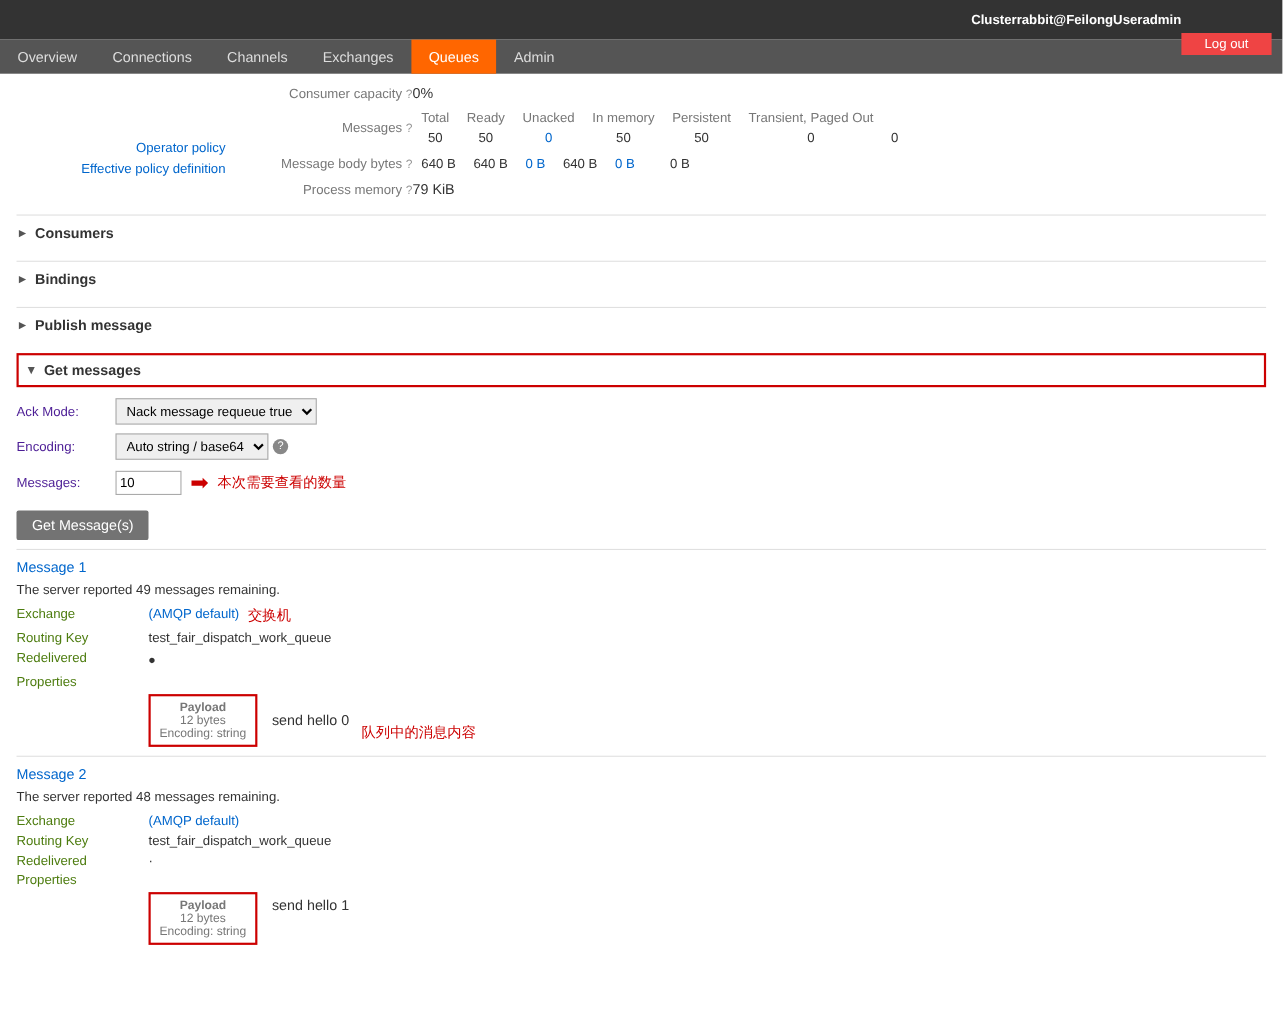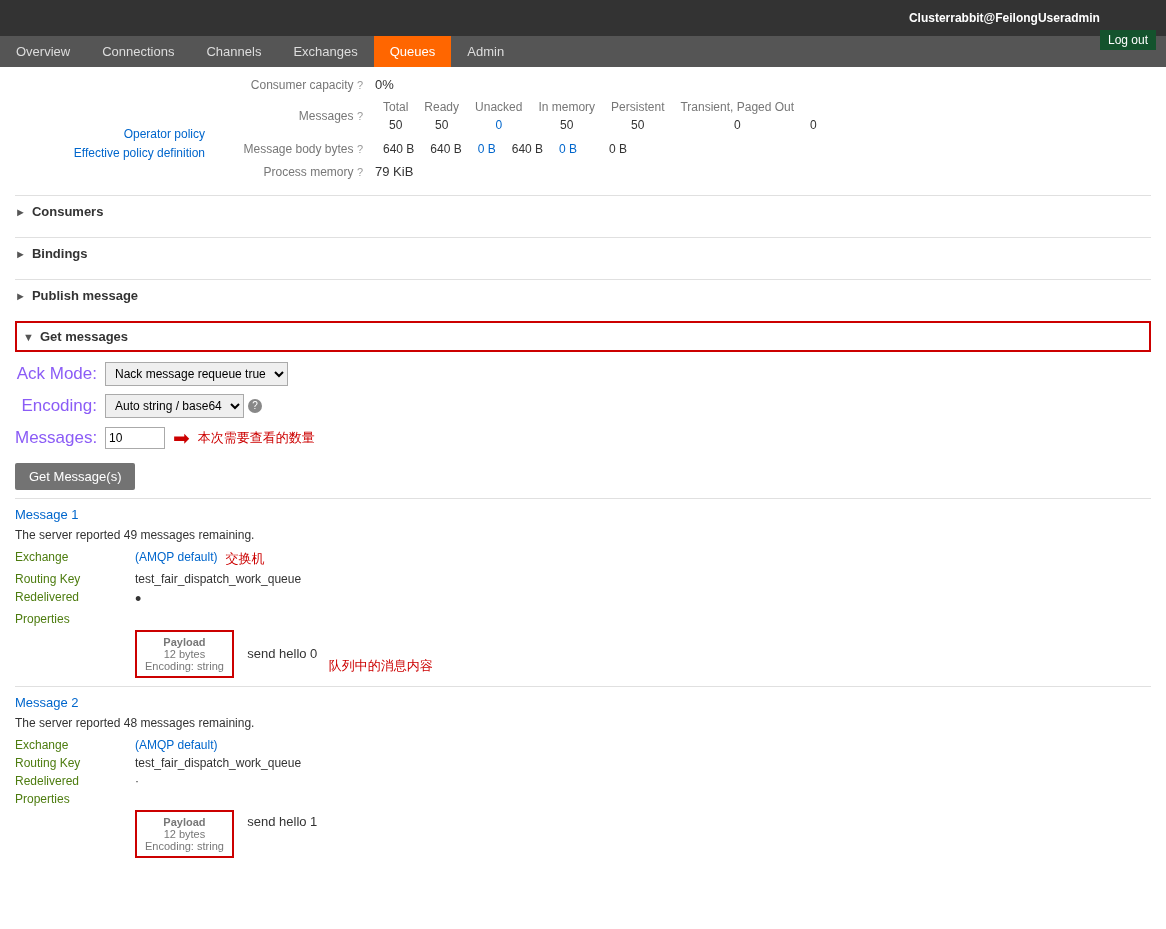--- a/index.html
+++ b/index.html
@@ -11,24 +11,24 @@
       color: #fff;
       display: flex;
       justify-content: space-between;
       align-items: center;
       padding: 0 10px;
       height: 36px;
     }
     .top-bar .cluster-info { font-size: 12px; display: flex; align-items: center; gap: 0; }
     .top-bar .cluster-info span { font-weight: bold; }
     .logout-btn {
-      background: #14532d;
+      background: #ef4444;
       color: #fff;
       border: none;
-      padding: 3px 8px;
+      padding: 3px 21px;
       cursor: pointer;
       font-size: 12px;
       margin-top: 44px;
     }
 
     
     .nav {
       background: #555;
       display: flex;
       align-items: center;
@@ -71,21 +71,21 @@
     .stat-row {
       display: flex;
       align-items: center;
       margin-bottom: 6px;
     }
     .stat-label {
       width: 160px;
       text-align: right;
       color: #777;
       font-size: 12px;
-      padding-right: 12px;
+      padding-right: 0;
     }
     .stat-label .help {
       color: #999;
       font-size: 11px;
       cursor: help;
     }
     .stat-value { font-size: 13px; }
 
     
     .messages-table {
@@ -145,24 +145,24 @@
     }
 
     
     .form-group {
       display: flex;
       align-items: center;
       margin-bottom: 8px;
     }
     .form-label {
       width: 90px;
-      text-align: right;
+      text-align: left;
       padding-right: 8px;
-      font-size: 17px;
-      color: #8b5cf6;
+      font-size: 12px;
+      color: #4c1d95;
     }
     .form-group select, .form-group input {
       font-size: 12px;
       padding: 3px 5px;
       border: 1px solid #aaa;
     }
     .help-icon {
       display: inline-block;
       width: 14px;
       height: 14px;

